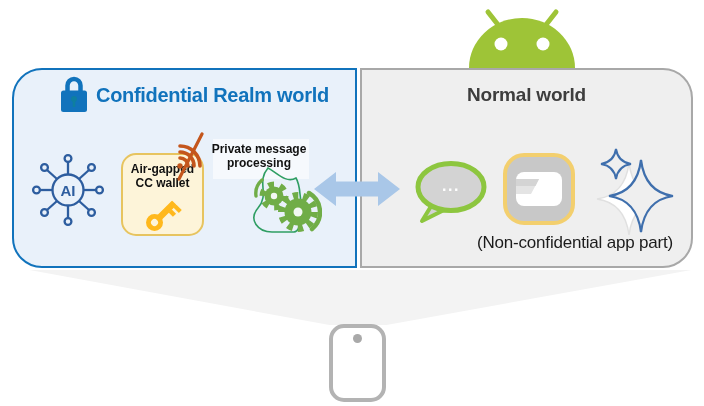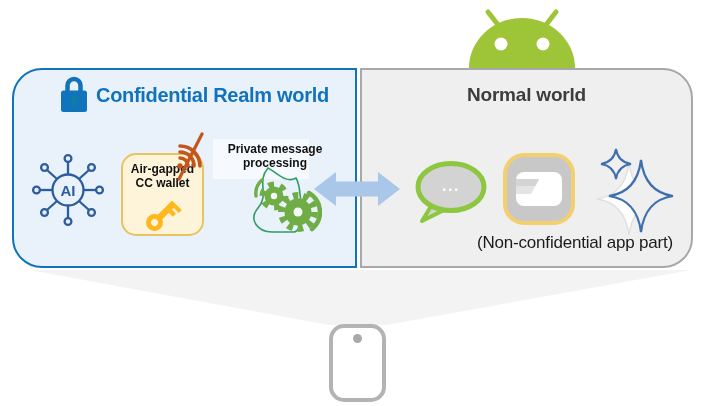--- a/index.html
+++ b/index.html
@@ -33,21 +33,21 @@
 
   
   .wallet-box{
     left:121px;top:153px;width:83px;height:83px;box-sizing:border-box;
     background:#fdf4d9;border:2px solid #e7c45f;border-radius:15px;
     text-align:center;padding-top:7px;z-index:2;
   }
   .wallet-label{font-size:12px;font-weight:bold;color:#111;line-height:14px;}
   .proc-bg{left:213px;top:139px;width:96px;height:40px;background:rgba(255,255,255,0.6);}
   .proc-label{
-    left:224px;top:142px;width:102px;text-align:center;
+    left:208px;top:142px;width:102px;text-align:center;
     font-size:12px;font-weight:bold;color:#111;line-height:14px;z-index:3;
   }
 
   
   .funnel{
     left:0;top:270px;width:704px;height:55px;background:#f3f3f3;
     clip-path:polygon(4.2% 0, 98.2% 0, 54.9% 100%, 46.8% 100%);
   }
   .phone{
     left:329px;top:324px;width:57px;height:78px;box-sizing:border-box;

